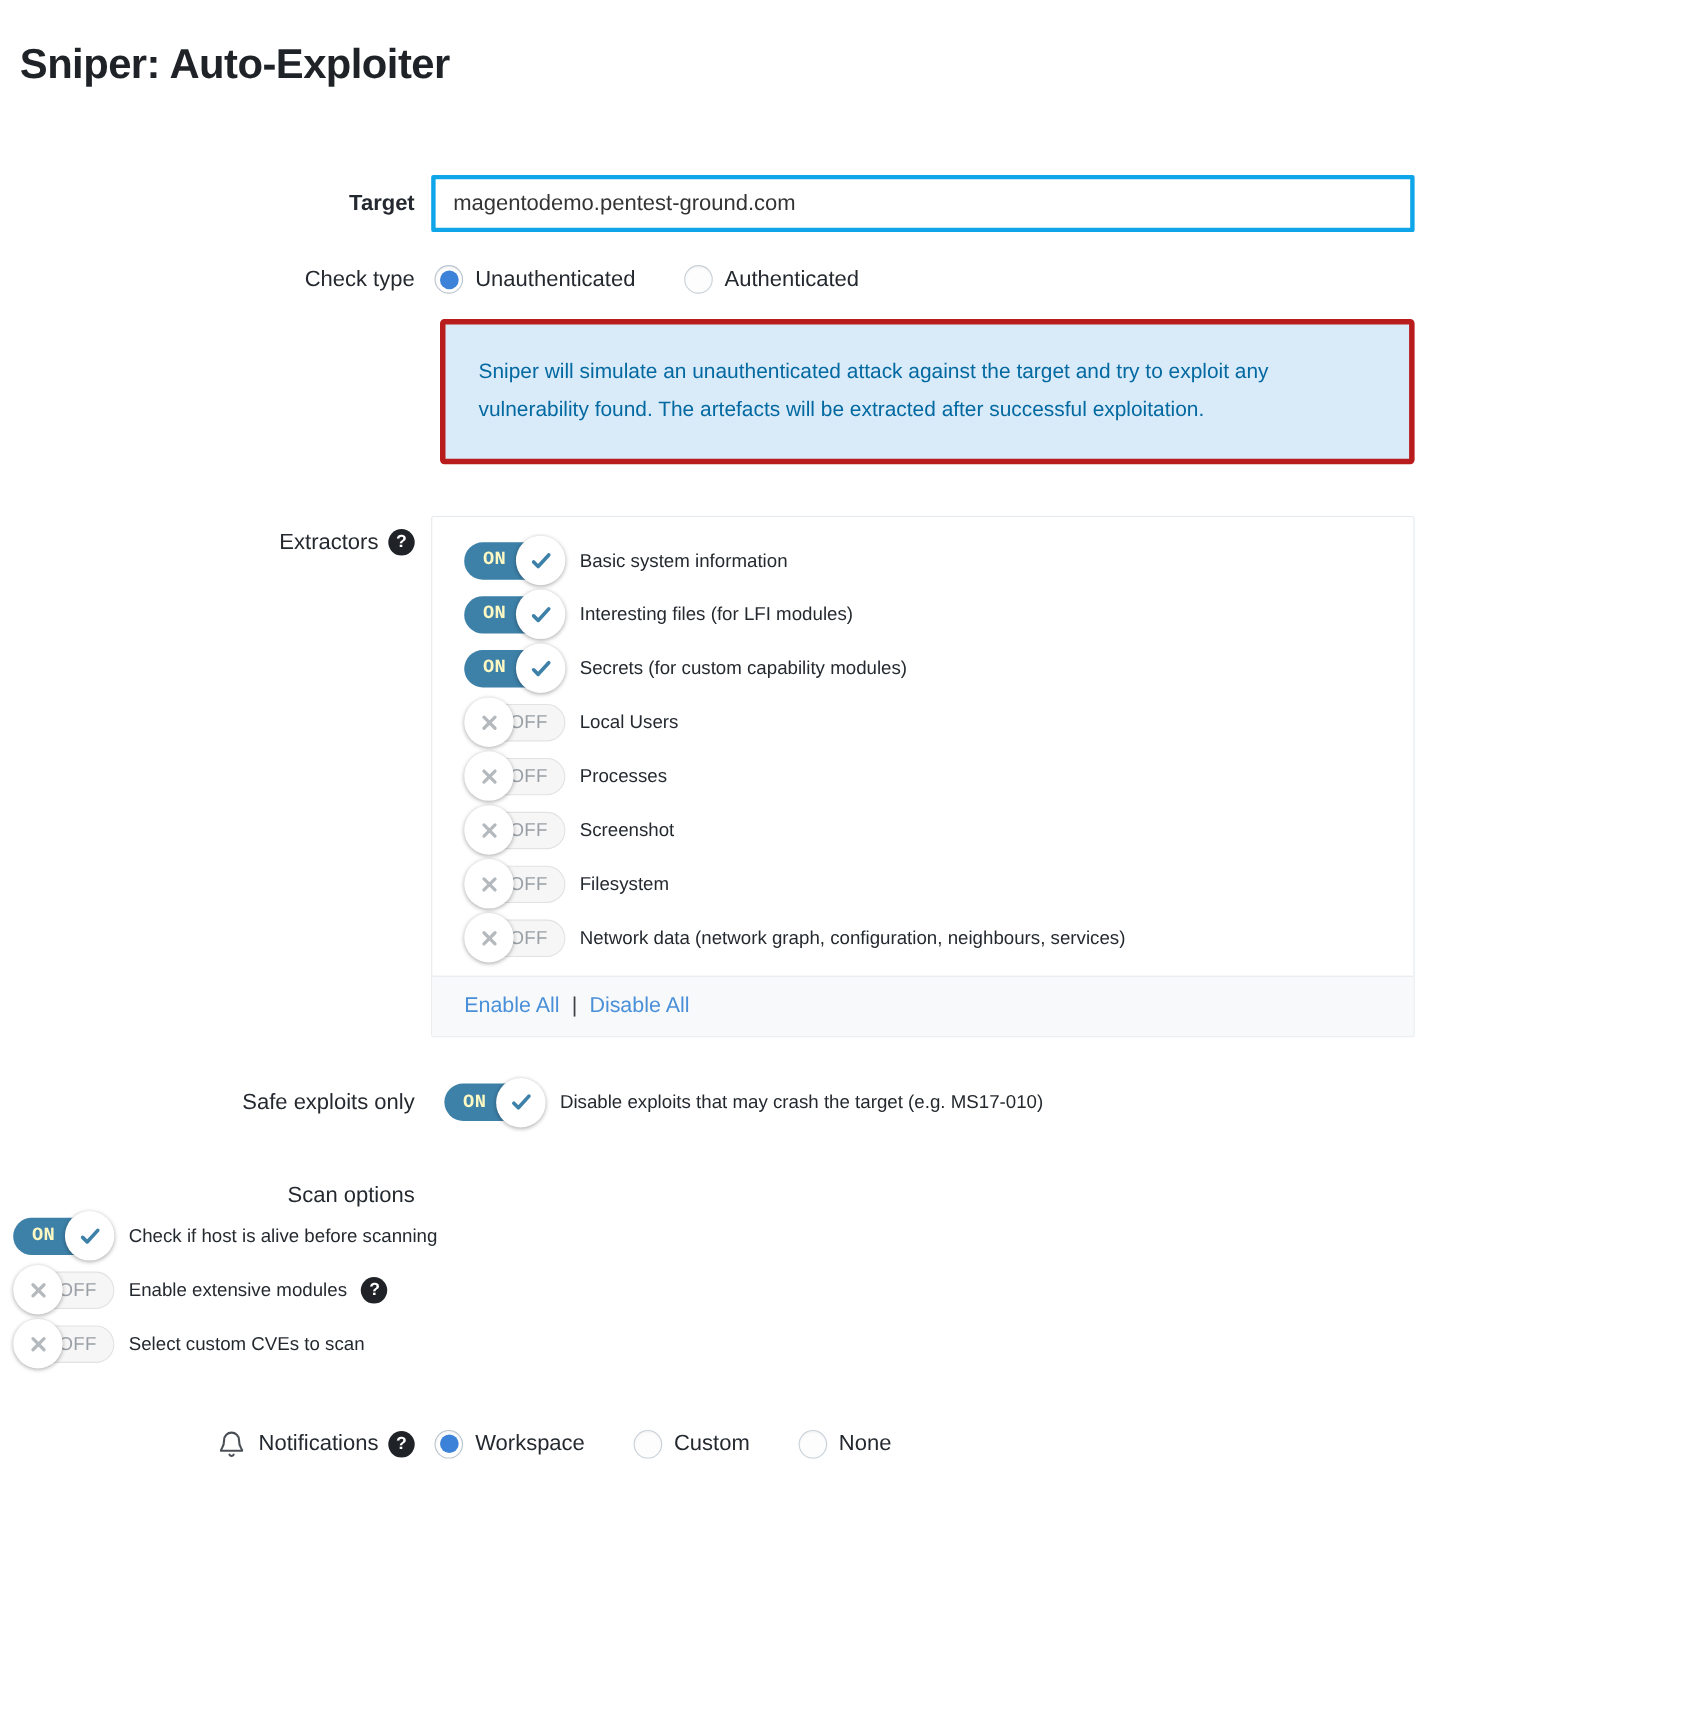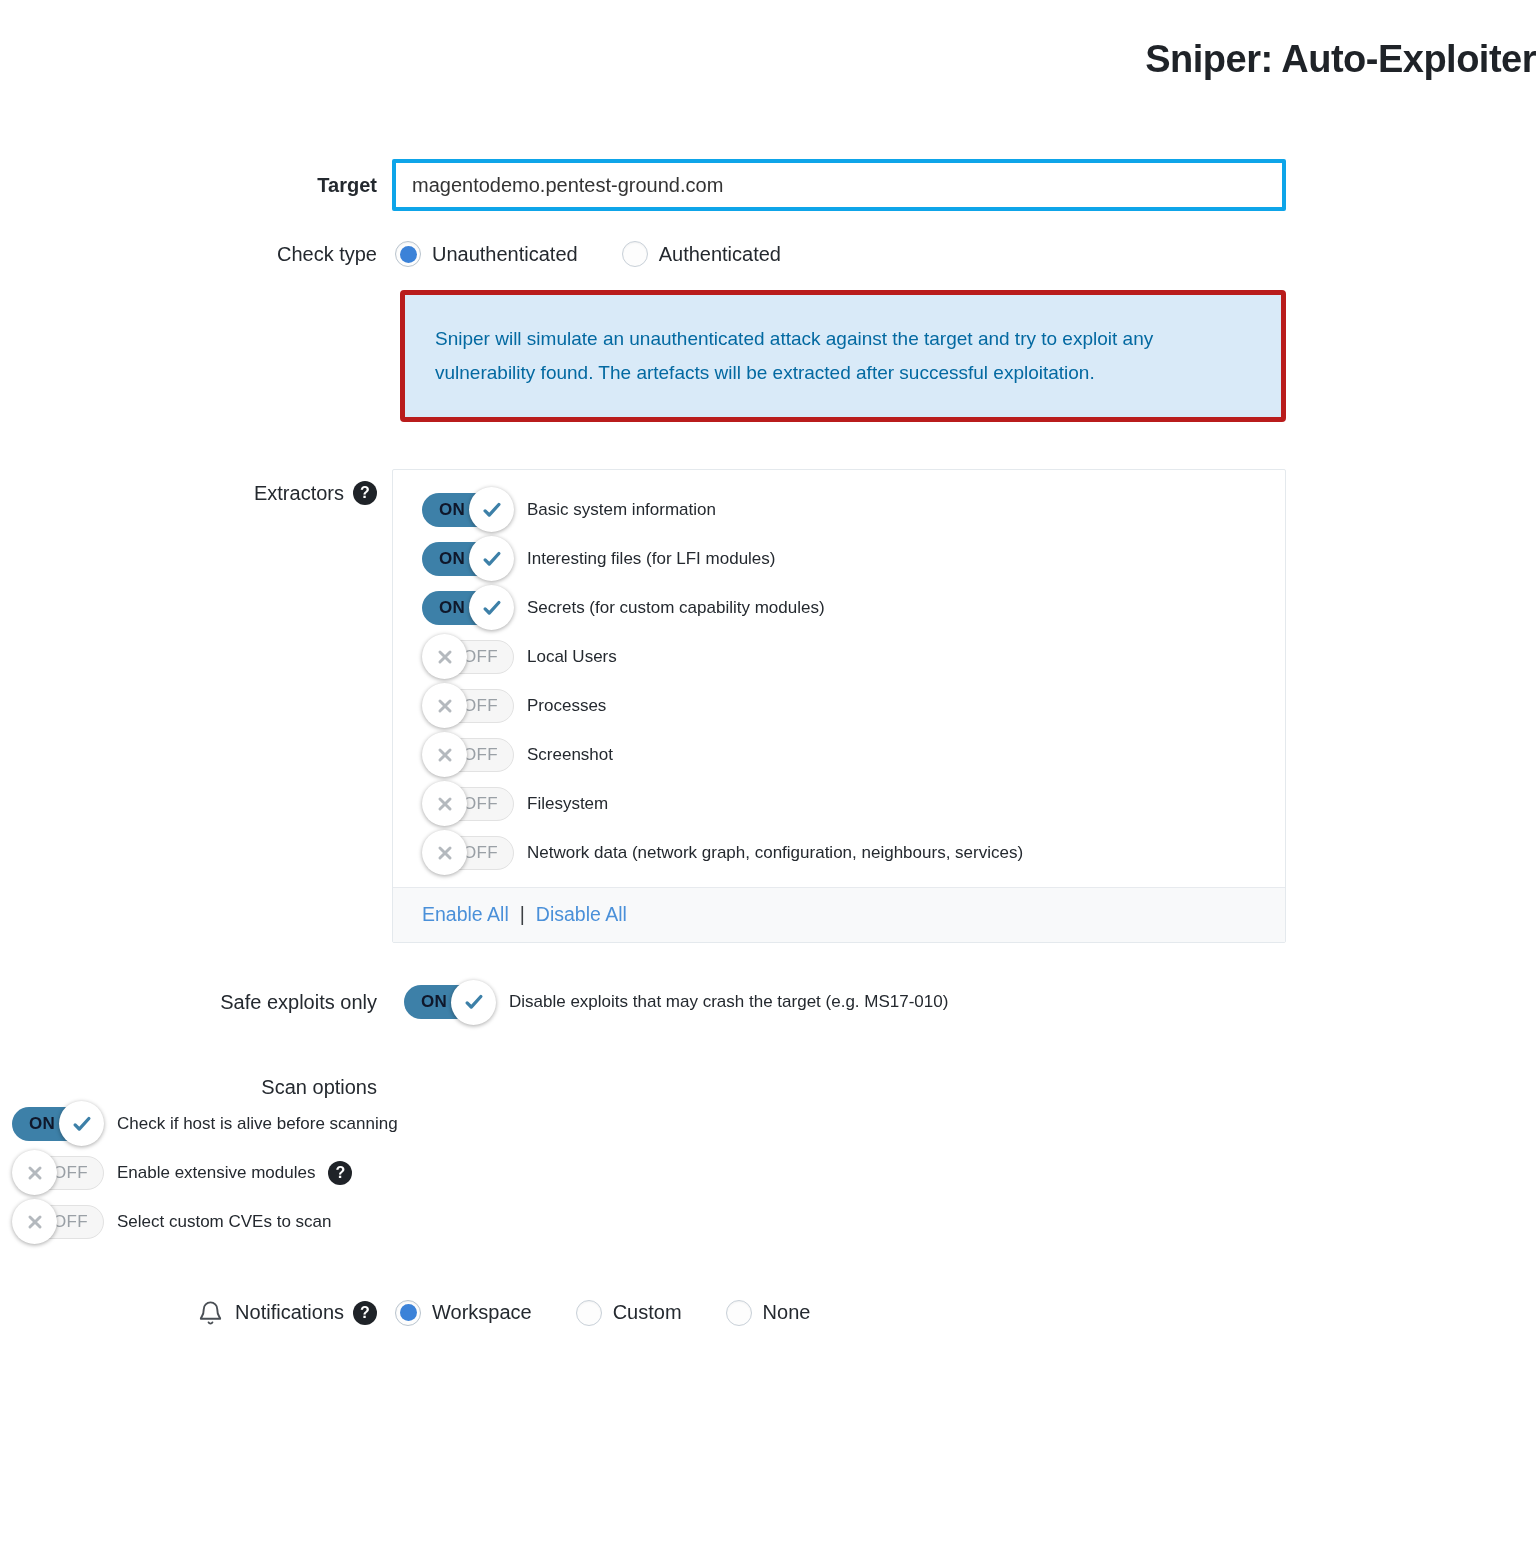--- a/index.html
+++ b/index.html
@@ -4,25 +4,26 @@
 <style>
   * { box-sizing: border-box; margin: 0; padding: 0; }
   html, body { width: 1536px; height: 1561px; overflow: hidden; }
   body {
     background: #ffffff;
     font-family: "Liberation Sans", sans-serif;
     color: #24292f;
   }
   .title {
     margin-top: 38px;
-    text-align: right;
+    text-align: left;
     font-size: 38px;
     font-weight: 700;
     letter-spacing: -0.5px;
     color: #1f2328;
+    padding-left: 18px;
   }
   .form { margin-top: 78px; }
   .row { display: flex; align-items: center; }
   .row.top { align-items: flex-start; }
   .label-col {
     width: 392px; flex: none;
     padding-right: 15px;
     display: flex; justify-content: flex-end; align-items: center; gap: 9px;
     font-size: 20px; color: #24292f;
   }
@@ -84,21 +85,21 @@
   .pane-label { font-size: 18.5px; color: #24292f; margin-bottom: 9px; }
 
   
   .toggle { position: relative; display: inline-block; width: 92px; height: 36px; flex: none; cursor: pointer; }
   .toggle .pill {
     position: absolute; top: 1px; height: 34px; width: 88px;
     border-radius: 17px;
     display: flex; align-items: center;
     font-size: 17px; font-weight: 700; letter-spacing: 0.3px;
   }
-  .toggle.on .pill { left: 0; background: #3d80a8; color: #0f172a; padding-left: 17px; }
+  .toggle.on .pill { left: 0; background: #3d80a8; color: #fef9c3; padding-left: 17px; font-family: Liberation Mono, monospace; }
   .toggle.off .pill { right: 0; background: #f6f6f6; border: 1px solid #e2e2e2; color: #9aa0a6; justify-content: flex-end; padding-right: 15px; font-weight: 400; }
   .toggle .knob {
     position: absolute; top: -4.5px; width: 45px; height: 45px; border-radius: 50%;
     background: #fff; box-shadow: 0 1px 4px rgba(0,0,0,0.35);
     display: flex; align-items: center; justify-content: center;
   }
   .toggle.on .knob { right: 0; color: #3d80a8; }
   .toggle.off .knob { left: 0; color: #b4b9be; }
   .toggle .knob svg { width: 22px; height: 22px; }
 

